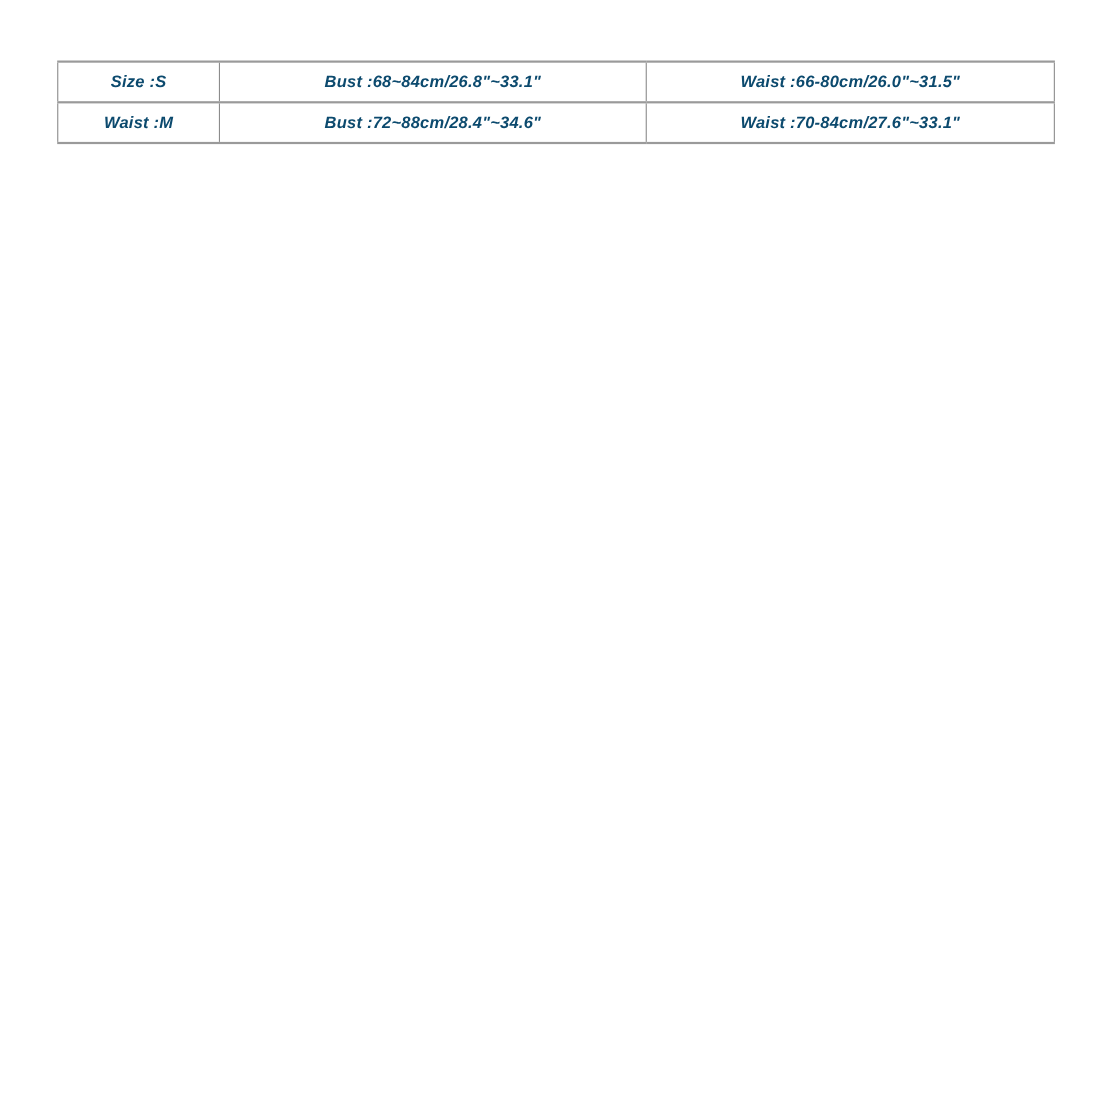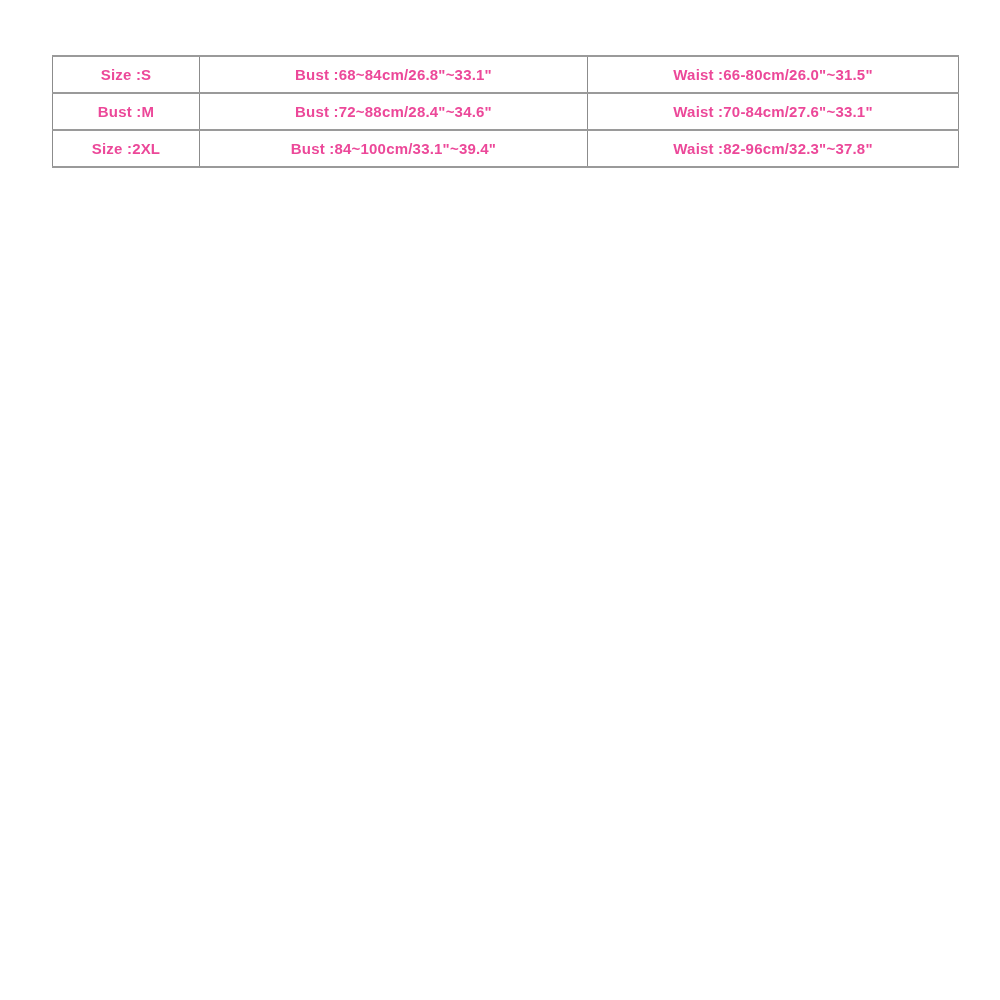--- a/index.html
+++ b/index.html
@@ -21,24 +21,25 @@
   .size-table td {
     border-top: 2px solid #9a9a9a;
     border-bottom: 2px solid #9a9a9a;
     border-left: 1px solid #8c8c8c;
     border-right: 1px solid #8c8c8c;
     height: 37px;
     text-align: center;
     vertical-align: middle;
     font-weight: bold;
     font-size: 15px;
-    color: #ec4899;
+    color: #0c4a6e;
     letter-spacing: 0.2px;
     white-space: nowrap;
     overflow: hidden;
+    font-style: italic;
   }
   .col-size  { width: 147px; }
   .col-bust  { width: 388px; }
   .col-waist { width: 371px; }
 </style>
 </head>
 <body>
 
 <table class="size-table">
   <colgroup>
@@ -46,23 +47,18 @@
     <col class="col-bust">
     <col class="col-waist">
   </colgroup>
   <tbody>
     <tr>
       <td>Size :S</td>
       <td>Bust :68~84cm/26.8"~33.1"</td>
       <td>Waist :66-80cm/26.0"~31.5"</td>
     </tr>
     <tr>
-      <td>Bust :M</td>
+      <td>Waist :M</td>
       <td>Bust :72~88cm/28.4"~34.6"</td>
       <td>Waist :70-84cm/27.6"~33.1"</td>
-    </tr>
-    <tr>
-      <td>Size :2XL</td>
-      <td>Bust :84~100cm/33.1"~39.4"</td>
-      <td>Waist :82-96cm/32.3"~37.8"</td>
     </tr>
   </tbody>
 </table>
 
 </body></html>

